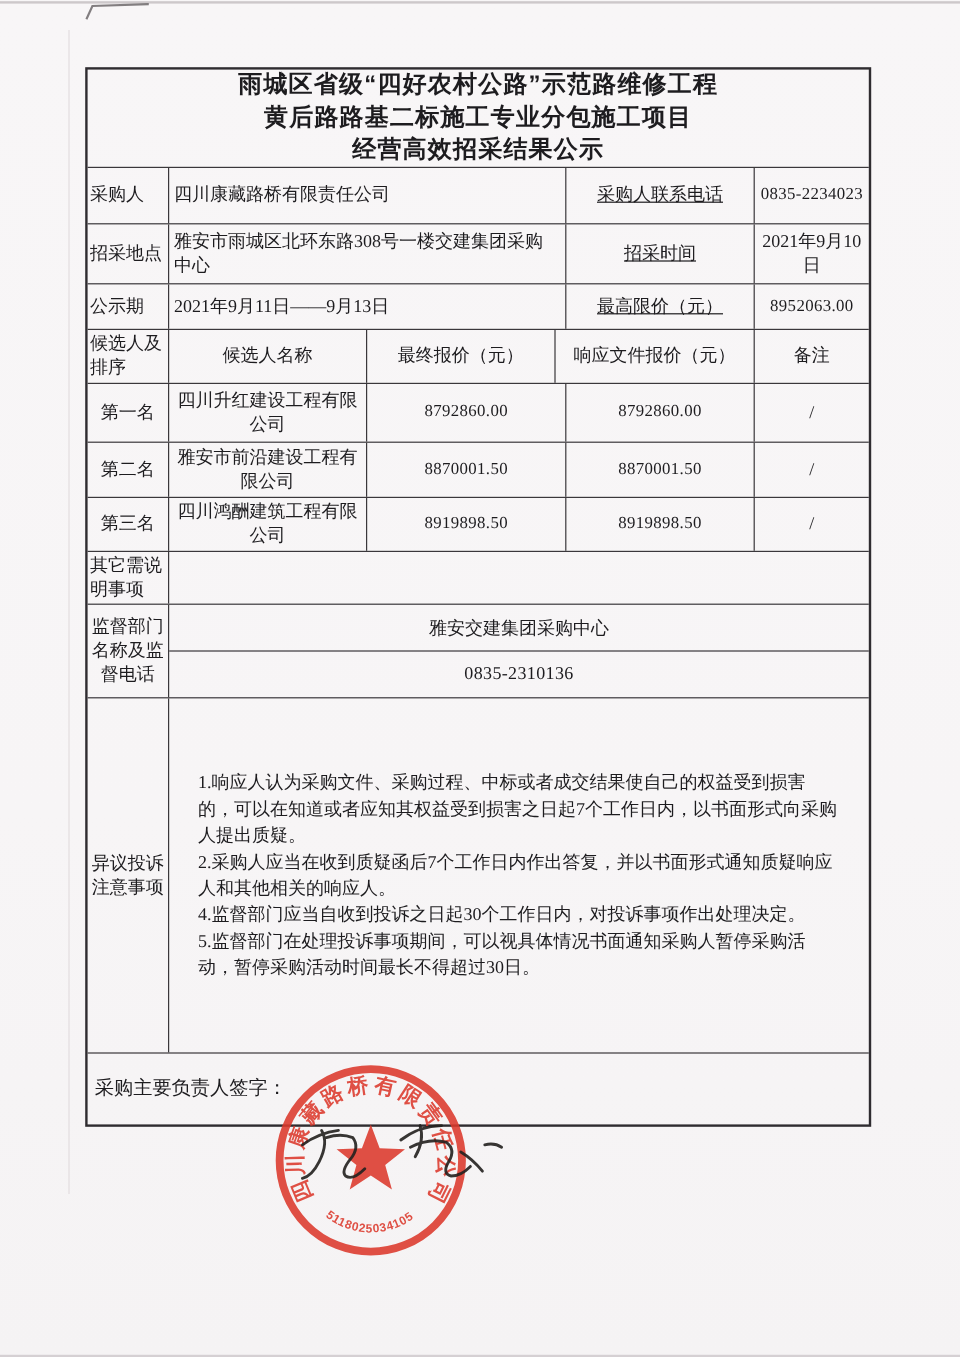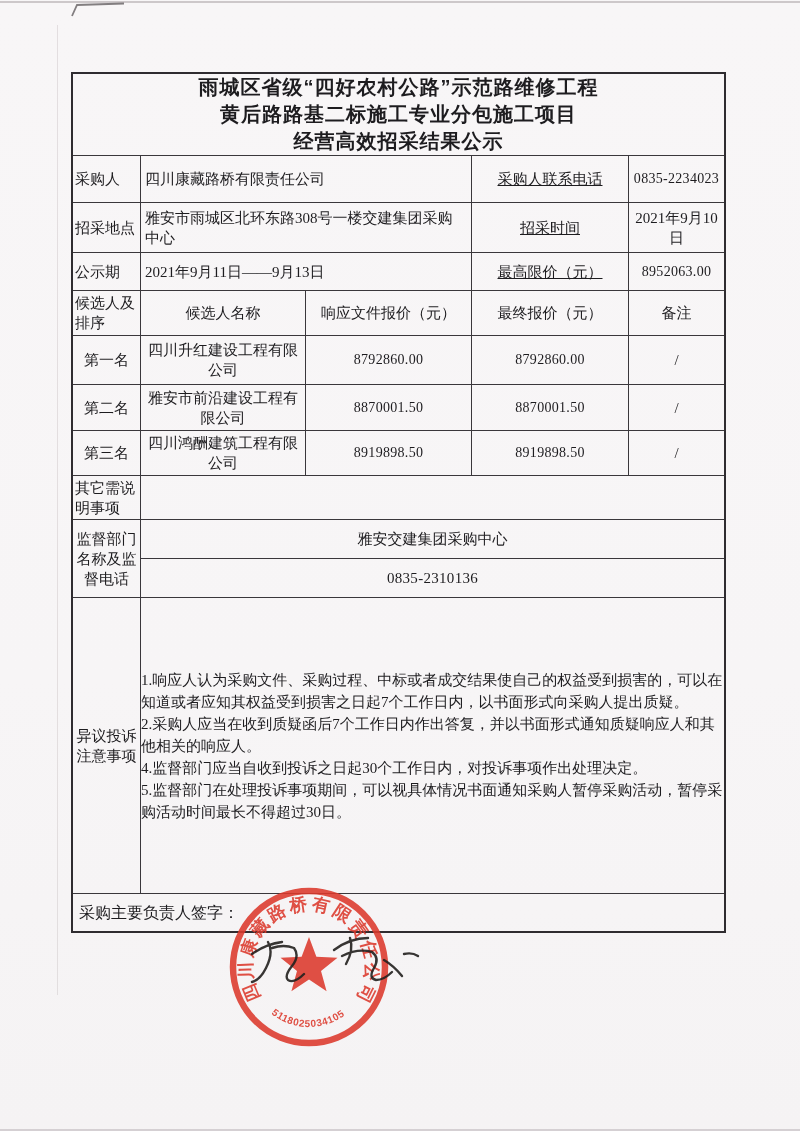--- a/index.html
+++ b/index.html
@@ -7,49 +7,49 @@
        font-family:"Liberation Serif", serif;color:#1d1c1f;}
   #page{position:absolute;inset:0;background:linear-gradient(180deg,#f8f6f7 0%,#f7f5f6 60%,#f5f3f4 100%);}
 
   
   .scan-top{position:absolute;left:0;top:1px;width:100%;height:2px;background:#aaa3a6;opacity:.55;}
   .scan-bottom{position:absolute;left:0;bottom:0;width:100%;height:2px;background:#b5aeb1;opacity:.5;}
   .scan-left{position:absolute;left:57px;top:25px;width:1px;height:970px;background:#ddd8da;opacity:.8;}
   .scan-hook{position:absolute;left:68px;top:0;}
 
   
-  #doc{position:absolute;left:71px;top:72px;width:655px;box-sizing:border-box;
+  #doc{position:absolute;left:71px;top:56px;width:655px;box-sizing:border-box;
        border:2px solid #2f2c30;background:transparent;}
   .row{display:flex;box-sizing:border-box;border-top:1.5px solid #3a373b;align-items:stretch;}
   .row:first-child{border-top:none;}
   .c{box-sizing:border-box;display:flex;align-items:center;font-size:15px;line-height:20px;
      padding:2px 4px;overflow:hidden;}
   .c + .c{border-left:1.5px solid #3a373b;}
   .lab{width:67px;flex:none;padding:2px 2px;}
   .ctr{justify-content:center;text-align:center;}
   .w-name{width:165px;flex:none;}
   .w-bid1{width:166px;flex:none;}
   .w-bid2{width:157px;flex:none;}
   .w-last{flex:1;}
   .w-val{width:331px;flex:none;}   
   .w-ph{width:157px;flex:none;text-decoration:underline;}
   .num{font-size:14px;letter-spacing:.3px;}
 
   .title-block{height:81px;display:flex;flex-direction:column;justify-content:center;align-items:center;
      font-family:"Liberation Sans", sans-serif;font-weight:700;font-size:20px;line-height:27px;letter-spacing:1px;}
   .h-r1{height:40px;} .h-r2{height:47px;} .h-r3{height:50px;} .h-r4{height:38px;}
   .h-hdr{height:45px;} .h-c1{height:49px;} .h-c2{height:46px;} .h-c3{height:45px;}
-  .h-other{height:44px;} .h-sup{height:78px;} .h-obj{height:296px;} .h-sig{height:38px;}
+  .h-other{height:44px;} .h-sup{height:78px;} .h-obj{height:296px;} .h-sig{height:60px;}
 
   .sup-right{flex:1;display:flex;flex-direction:column;border-left:1.5px solid #3a373b;box-sizing:border-box;}
   .sup-cell{flex:1;display:flex;align-items:center;justify-content:center;font-size:15px;}
   .sup-cell + .sup-cell{border-top:1.5px solid #3a373b;}
 
   .obj-text{flex:1;border-left:1.5px solid #3a373b;box-sizing:border-box;display:flex;flex-direction:column;
-     justify-content:center;padding:6px 0;font-size:15px;line-height:22px;}
+     justify-content:center;padding:6px 24px;font-size:15px;line-height:22px;}
   .obj-text div{margin:0;}
 
   .sig-row .c{font-size:16px;padding-left:6px;}
 
   .hdr-cell{font-size:15px;}
 
   
   #stamp{position:absolute;left:214px;top:872px;z-index:5;opacity:.88;}
   #signature{position:absolute;left:238px;top:920px;z-index:6;}
 </style>
@@ -90,22 +90,22 @@
     <div class="row h-r4">
       <div class="c lab">公示期</div>
       <div class="c w-val">2021年9月11日——9月13日</div>
       <div class="c w-ph ctr">最高限价（元）</div>
       <div class="c w-last ctr num">8952063.00</div>
     </div>
 
     <div class="row h-hdr">
       <div class="c lab">候选人及排序</div>
       <div class="c w-name ctr hdr-cell">候选人名称</div>
+      <div class="c w-bid2 ctr hdr-cell">最终报价（元）</div>
       <div class="c w-bid1 ctr hdr-cell">响应文件报价（元）</div>
-      <div class="c w-bid2 ctr hdr-cell">最终报价（元）</div>
       <div class="c w-last ctr hdr-cell">备注</div>
     </div>
 
     <div class="row h-c1">
       <div class="c lab ctr">第一名</div>
       <div class="c w-name ctr">四川升红建设工程有限公司</div>
       <div class="c w-bid1 ctr num">8792860.00</div>
       <div class="c w-bid2 ctr num">8792860.00</div>
       <div class="c w-last ctr">/</div>
     </div>

